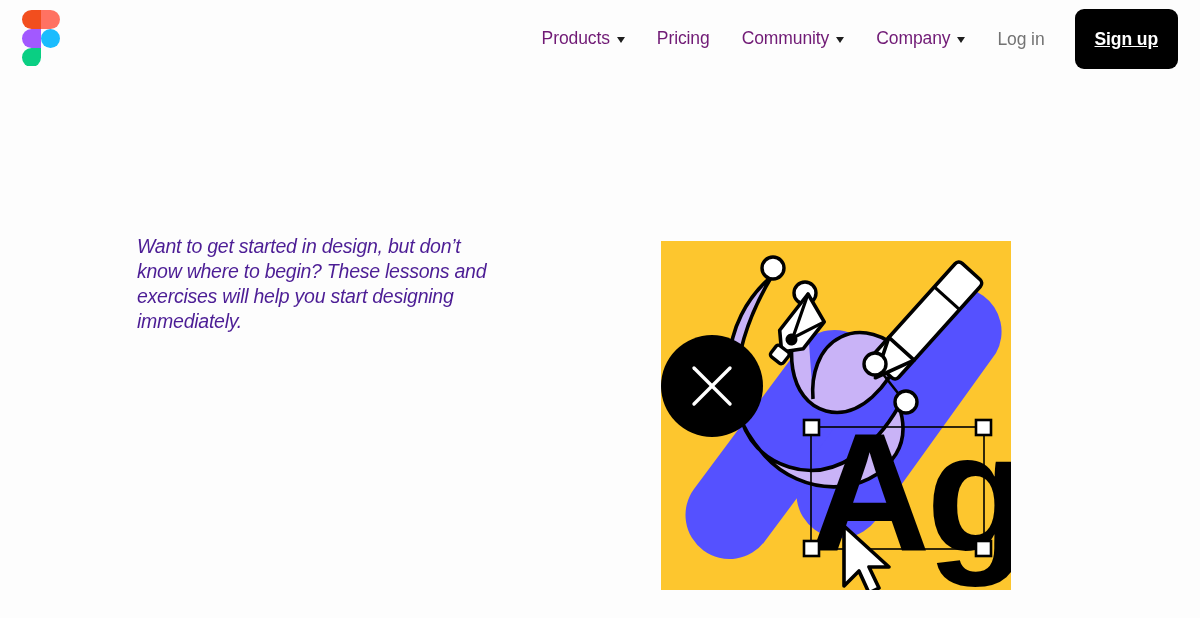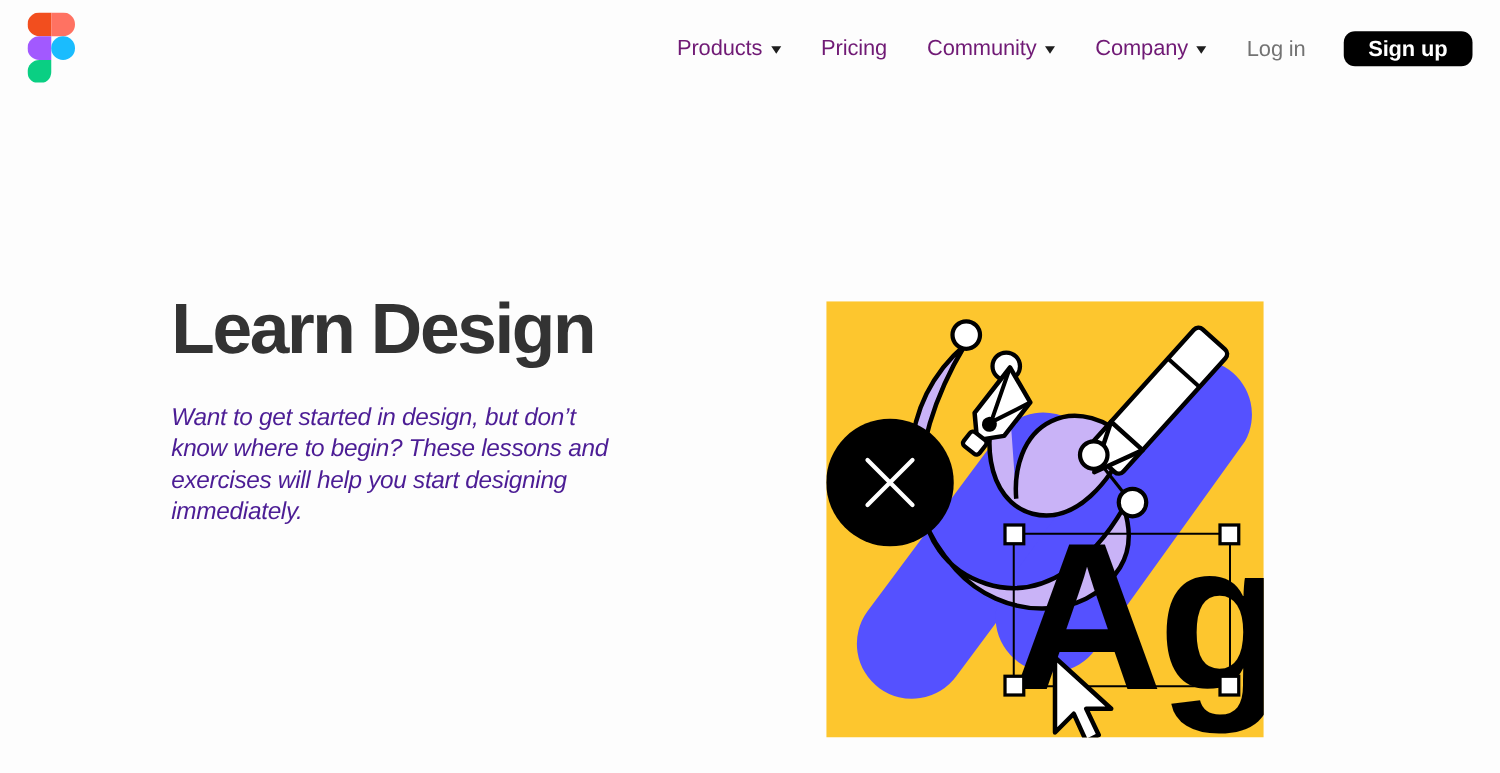--- a/index.html
+++ b/index.html
@@ -88,26 +88,27 @@
     margin-left: 14px;
     background: #000000;
     color: #ffffff;
     border: none;
     border-radius: 9px;
     font-family: inherit;
     font-size: 17.5px;
     font-weight: 700;
     letter-spacing: -0.1px;
     padding: 0 20px;
-    height: 28px;
+    height: 60px;
     display: inline-flex;
     align-items: center;
     justify-content: center;
     cursor: pointer;
     white-space: nowrap;
+    text-decoration: underline;
   }
 
   
   .hero {
     position: relative;
     width: 1200px;
     height: 540px;
     display: flex;
     align-items: flex-start;
   }
@@ -193,21 +194,20 @@
 
     <a class="nav-login" href="#">Log in</a>
 
     <button class="signup-btn">Sign up</button>
   </nav>
 </header>
 
 <main class="hero">
 
   <div class="hero-copy">
-    <h1 class="hero-title">Learn Design</h1>
     <p class="hero-body">Want to get started in design, but don’t know where to begin? These lessons and exercises will help you start designing immediately.</p>
   </div>
 
   <div class="illustration-wrap">
     <svg viewBox="0 0 350 349" xmlns="http://www.w3.org/2000/svg">
 
       <rect x="0" y="0" width="350" height="349" fill="#fdc62e"></rect>
 
       <g>
 

